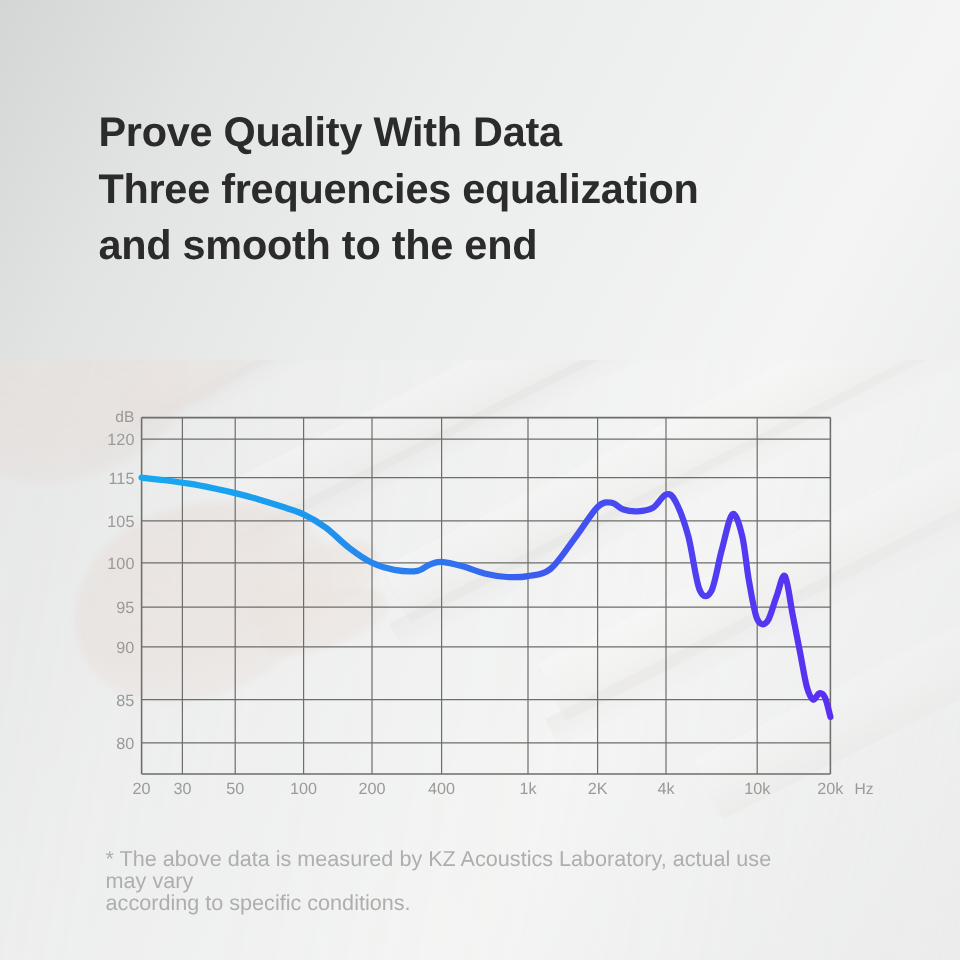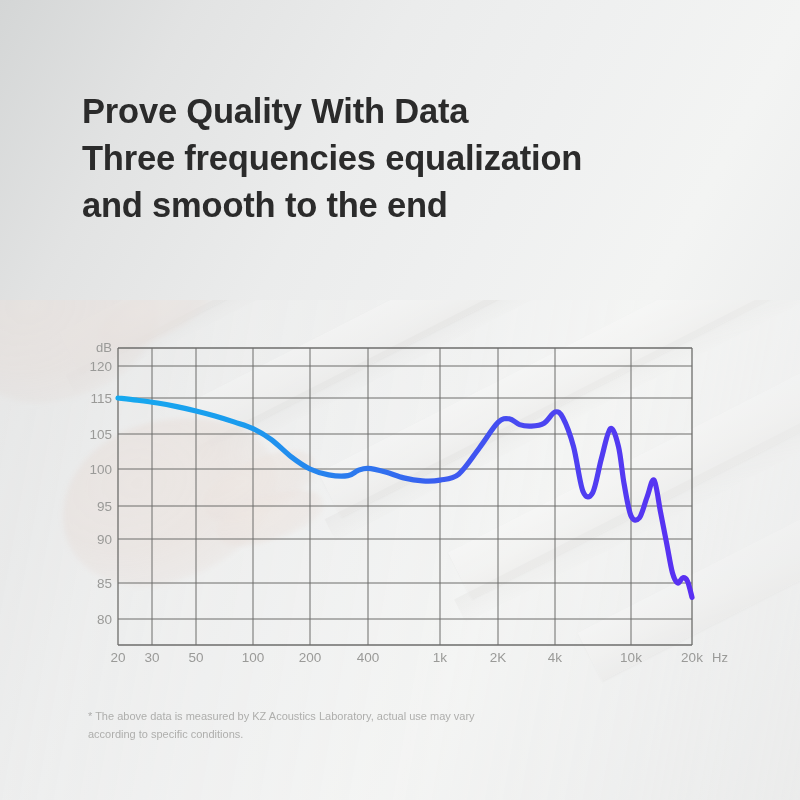--- a/index.html
+++ b/index.html
@@ -103,21 +103,21 @@
     font-size: 13px;
   }
 
   
   #footnote {
     position: absolute;
     left: 88px;
     top: 707px;
     width: 580px;
     color: #aeaeac;
-    font-size: 11px;
+    font-size: 18px;
     line-height: 18px;
     white-space: pre-line;
   }
 </style>
 </head>
 <body>
 
 <div id="watermark">
 
   <div class="wm-key" style="left:-60px; top:-40px; width:430px; height:44px; transform: rotate(-27deg);"></div>

